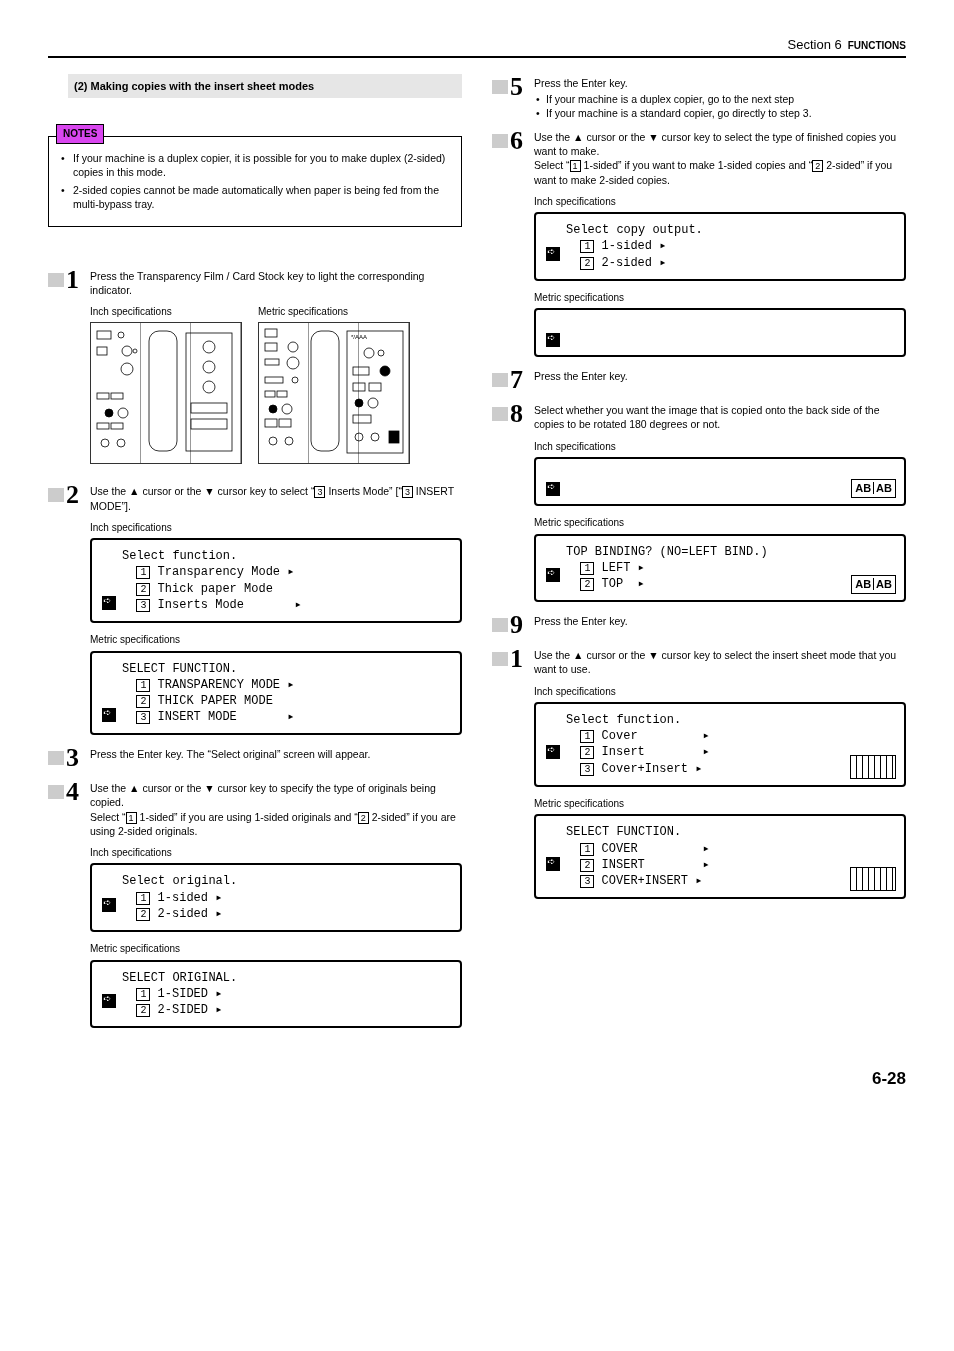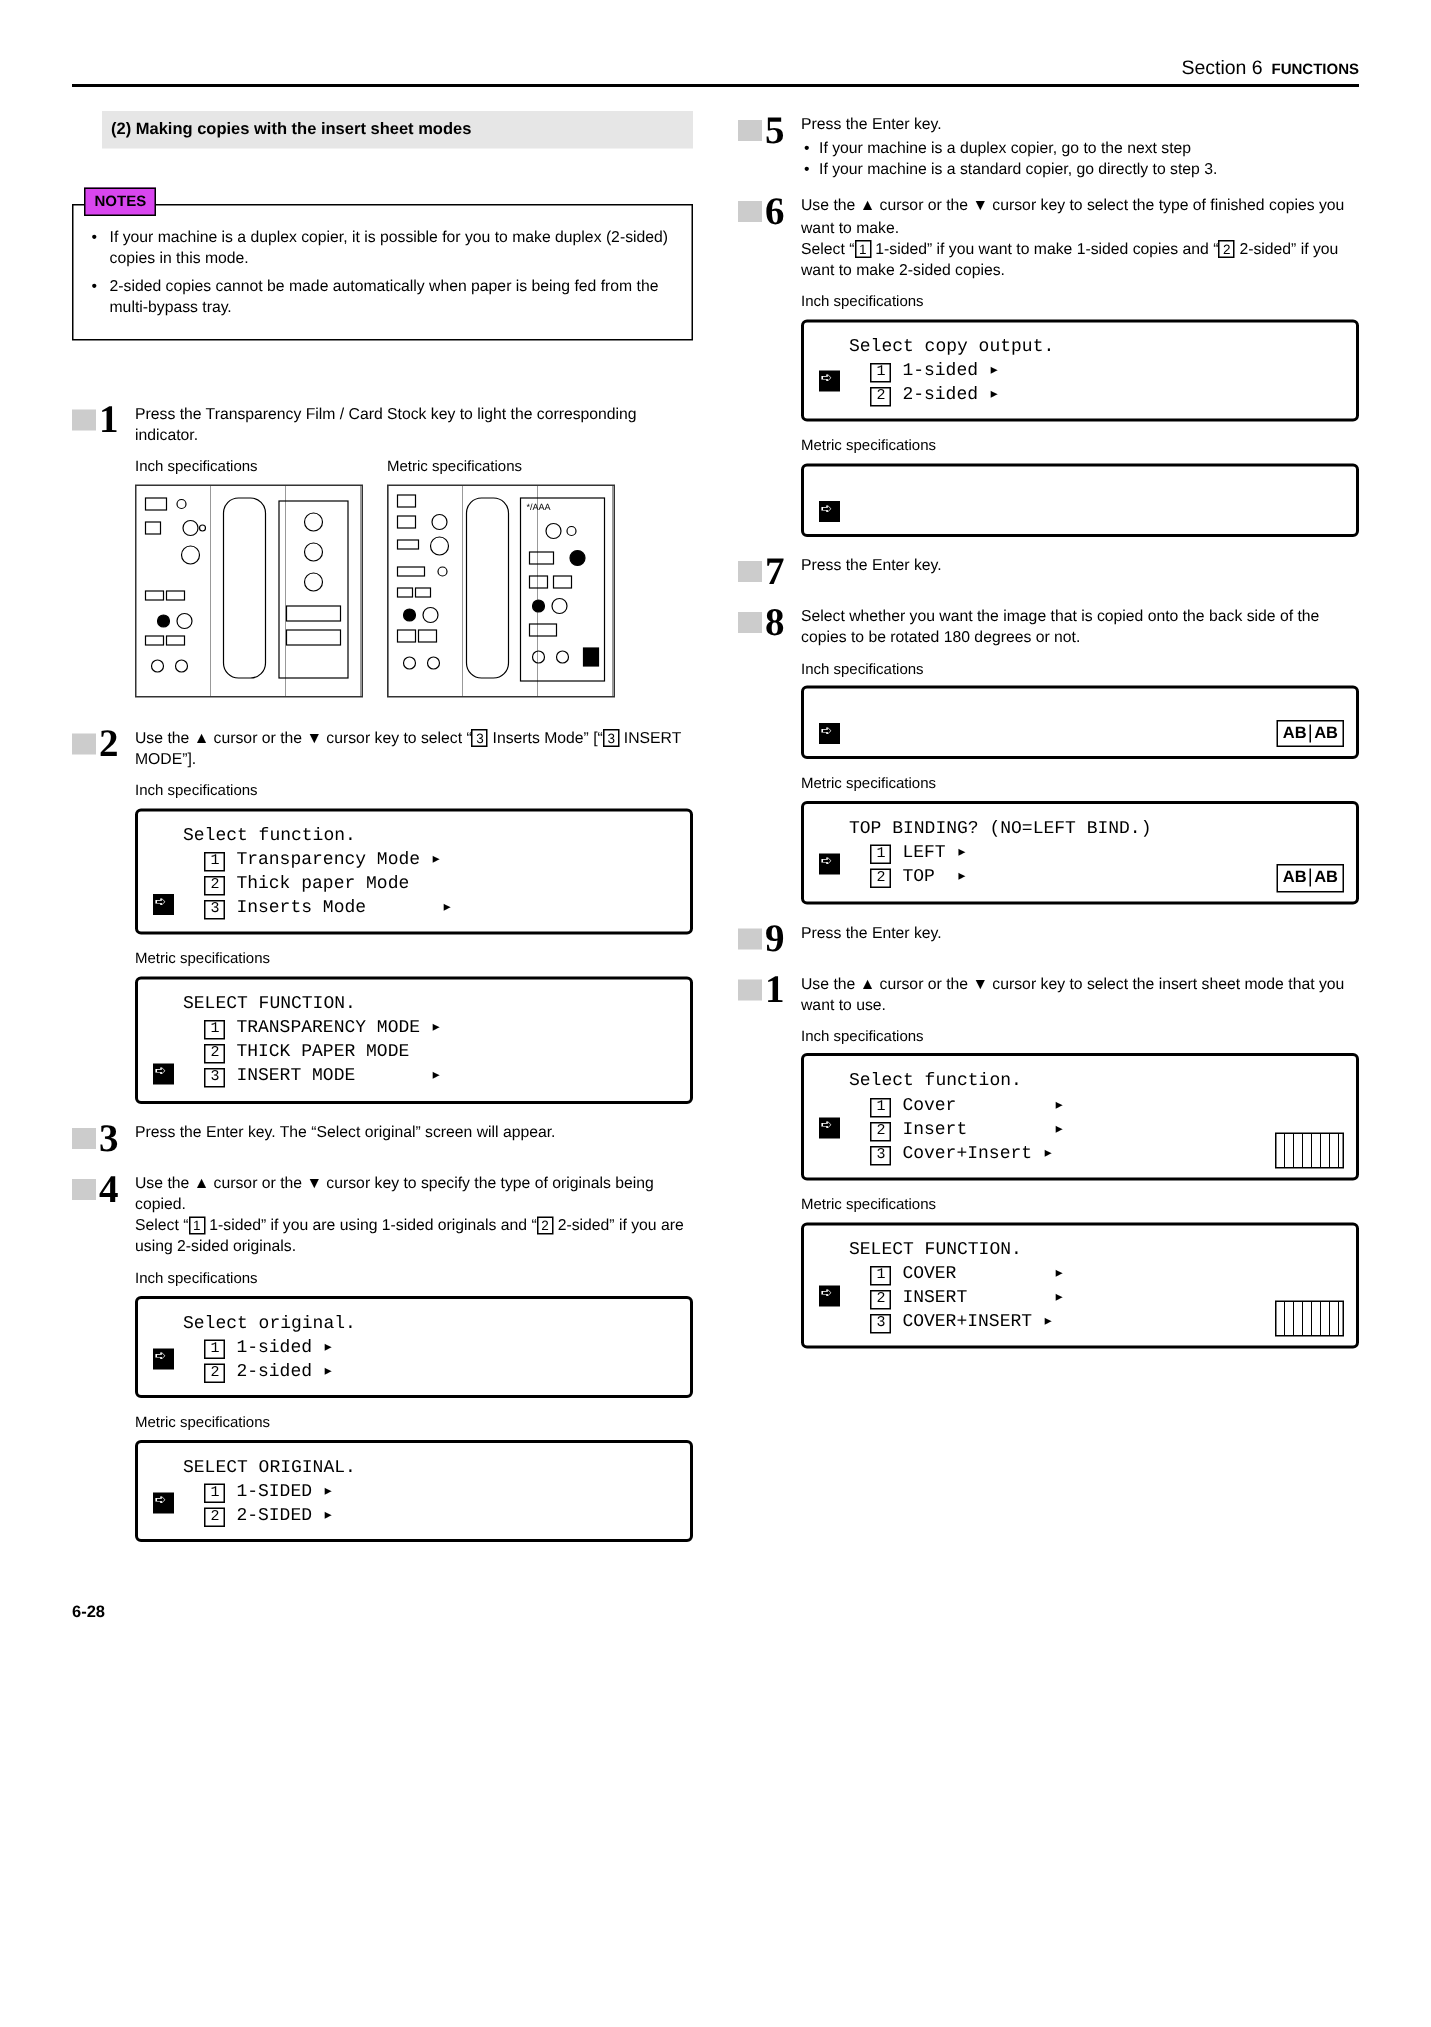--- a/index.html
+++ b/index.html
@@ -104,21 +104,21 @@
     font-family: Arial; font-size:11px; font-weight:bold;
     letter-spacing:0px;
   }
   .abab span { border-left:1px solid #000; padding-left:2px; margin-left:2px;}
   .sheets-icon {
     position:absolute; right:8px; bottom:6px;
     width:44px; height:22px; border:1px solid #000;
     background: repeating-linear-gradient(90deg,#fff 0,#fff 5px,#000 5px,#000 6px);
   }
   .page-num {
-    font-size:11px; font-weight:bold; margin-top:30px;
+    text-align:right; font-size:17px; font-weight:bold; margin-top:30px;
   }
 </style>
 </head>
 <body>
 
 <div class="header">
   <span class="sec">Section 6</span>
   <span class="fn">&nbsp;<span>FUNCTIONS</span></span>
 </div>
 

